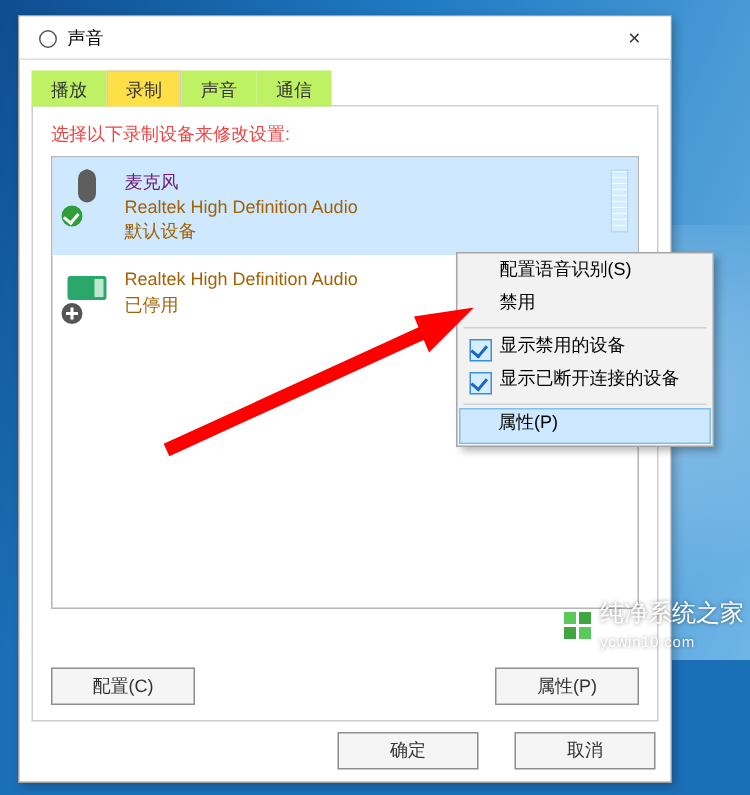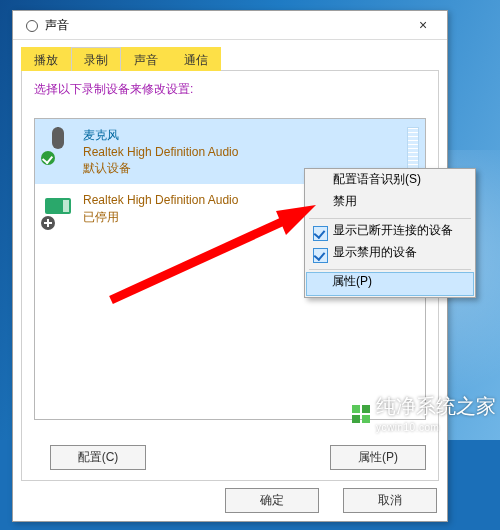--- a/index.html
+++ b/index.html
@@ -11,44 +11,44 @@
   .dlg{position:absolute;left:12px;top:10px;width:434px;height:510px;background:#fff;border:1px solid #9e9e9e;box-shadow:2px 2px 6px rgba(0,0,0,.25)}
   .titlebar{height:28px;display:flex;align-items:center;padding:0 4px;border-bottom:1px solid #dcdcdc;background:#fff}
   .titlebar .sp-icon{width:16px;height:16px;margin:0 6px;position:relative}
   .titlebar .sp-icon::before{content:"";position:absolute;left:3px;top:3px;width:10px;height:10px;border:1.5px solid #555;border-radius:50%}
   .titlebar .ttl{flex:0 0 auto}
   .titlebar .spacer{flex:1}
   .close{width:40px;align-self:stretch;display:flex;align-items:center;justify-content:center;font-size:14px;color:#333}
 
   
   .tabs{position:relative;margin:6px 8px 0 8px;height:24px;border-bottom:1px solid #cfcfcf;display:flex}
-  .tab{padding:4px 12px;border:1px solid transparent;border-bottom:none;color:#333;background:#fde047;position:relative;top:1px}
+  .tab{padding:4px 12px;border:1px solid transparent;border-bottom:none;color:#333;background:#bef264;position:relative;top:1px}
   .tab.active{border-color:#cfcfcf;background:#fde047;z-index:2}
   .tabpage{margin:0 8px;border:1px solid #cfcfcf;border-top:none;height:410px;padding:10px 12px;box-sizing:border-box;position:relative}
 
-  .prompt{color:#a21caf;margin-bottom:20px}
+  .prompt{color:#ef4444;margin-bottom:6px}
 
   .list{border:1px solid #b7b7b7;height:300px;background:#fff}
   .row{display:flex;align-items:flex-start;padding:8px 8px;gap:10px;position:relative}
   .row.sel{background:#cde8ff}
   .dev-icon{width:30px;height:36px;position:relative;flex:0 0 30px}
   .mic{width:12px;height:22px;background:#5e5e5e;border-radius:6px;margin:0 auto}
   .mic::after{content:"";display:block;width:2px;height:10px;background:#5e5e5e;margin:0 auto}
   .badge-ok{position:absolute;left:-2px;bottom:-2px;width:14px;height:14px;border-radius:50%;background:#2e9e3a}
   .badge-ok::after{content:"";position:absolute;left:3px;top:3px;width:5px;height:7px;border:2px solid #fff;border-top:none;border-left:none;transform:rotate(40deg)}
   .badge-off{position:absolute;left:-2px;bottom:-2px;width:14px;height:14px;border-radius:50%;background:#555}
   .badge-off::before{content:"";position:absolute;left:3px;top:6px;width:8px;height:2px;background:#fff}
   .badge-off::after{content:"";position:absolute;left:3px;top:6px;width:8px;height:2px;background:#fff;transform:rotate(90deg)}
   .card{width:26px;height:16px;background:#2aa86b;border-radius:2px;margin:6px auto 0 auto;position:relative}
   .card::after{content:"";position:absolute;right:2px;top:2px;width:6px;height:12px;background:#bfe8d1}
-  .txt .name{color:#0369a1}
+  .txt .name{color:#701a75}
   .txt .sub,.txt .stat{color:#a16207;line-height:1.35}
   .meter{position:absolute;right:6px;top:8px;width:10px;height:40px;background:repeating-linear-gradient(to top,#d6ecff 0 3px,#fff 3px 4px);border:1px solid #b9d9f2}
 
-  .btnrow{display:flex;gap:0;position:absolute;left:28px;right:12px;bottom:10px}
+  .btnrow{display:flex;gap:0;position:absolute;left:12px;right:12px;bottom:10px}
   .btnrow .grow{flex:1}
   .btn{min-width:78px;height:23px;border:1px solid #8f8f8f;background:#f5f5f5;display:inline-flex;align-items:center;justify-content:center;padding:0 8px;font-size:12px;color:#333}
   .btn.disabled{color:#9a9a9a;border-color:#c4c4c4;background:#f3f3f3}
   .btn .caret{margin-left:4px;font-size:9px}
 
   .dlg-btns{position:absolute;right:10px;bottom:8px;display:flex;gap:24px}
   .dlg-btns .btn{min-width:76px}
 
   
   .menu{position:absolute;left:304px;top:168px;width:166px;background:#f2f2f2;border:1px solid #a6a6a6;box-shadow:3px 3px 5px rgba(0,0,0,.28);padding:2px;font-size:12px}
@@ -62,21 +62,21 @@
   .arrow{position:absolute;left:106px;top:205px;width:210px;height:100px;pointer-events:none}
 
   
   .wm{position:absolute;right:4px;bottom:6px;display:flex;align-items:center;gap:6px;color:#fff;font-size:12px;text-shadow:0 0 3px rgba(0,0,0,.5)}
   .wm .logo{display:grid;grid-template-columns:8px 8px;grid-template-rows:8px 8px;gap:2px}
   .wm .logo span{background:#4caf50}
   .wm .logo span:nth-child(1){background:#5ac85a}
   .wm .logo span:nth-child(2){background:#3fa640}
   .wm .logo span:nth-child(3){background:#3fa640}
   .wm .logo span:nth-child(4){background:#5ac85a}
-  .wm .big{font-size:20px}
+  .wm .big{font-size:16px}
   .wm .url{font-size:10px;letter-spacing:.5px;opacity:.9}
 </style>
 </head>
 <body>
 
 <div class="desktop">
   <div class="light"></div>
 
   <div class="dlg">
     <div class="titlebar">
@@ -147,24 +147,24 @@
 
   <div class="menu">
     <div class="mrow">
         <span>配置语音识别(S)</span>
       </div>
     <div class="mrow">
         <span>禁用</span>
       </div>
     <div class="sep"></div>
     <div class="mrow chk">
-        <span>显示已断开连接的设备</span>
+        <span>显示禁用的设备</span>
       </div>
     <div class="mrow chk">
-        <span>显示禁用的设备</span>
+        <span>显示已断开连接的设备</span>
       </div>
     <div class="sep"></div>
     <div class="mrow hover">
         <span>属性(P)</span>
       </div>
   </div>
 
   <svg class="arrow" viewBox="0 0 210 100">
     <path d="M5 95 L180 15" stroke="#ff0000" stroke-width="9" fill="none"></path>
     <polygon points="210,0 170,6 180,30" fill="#ff0000"></polygon>

